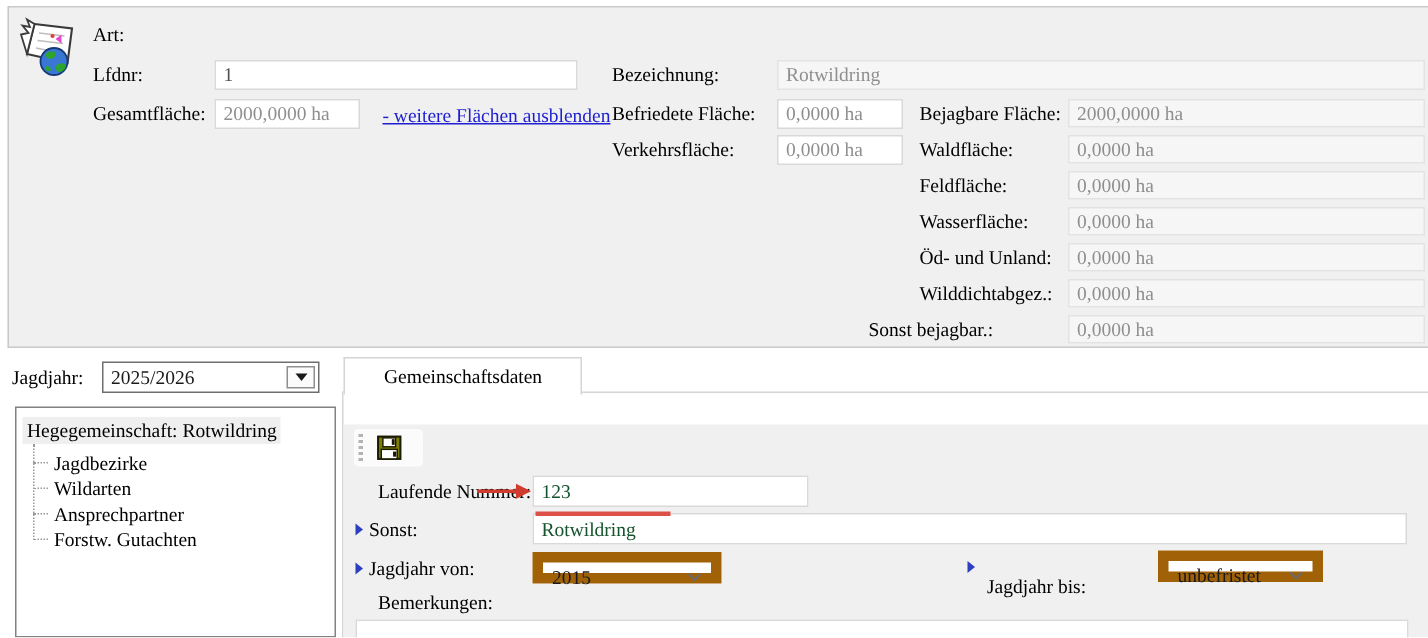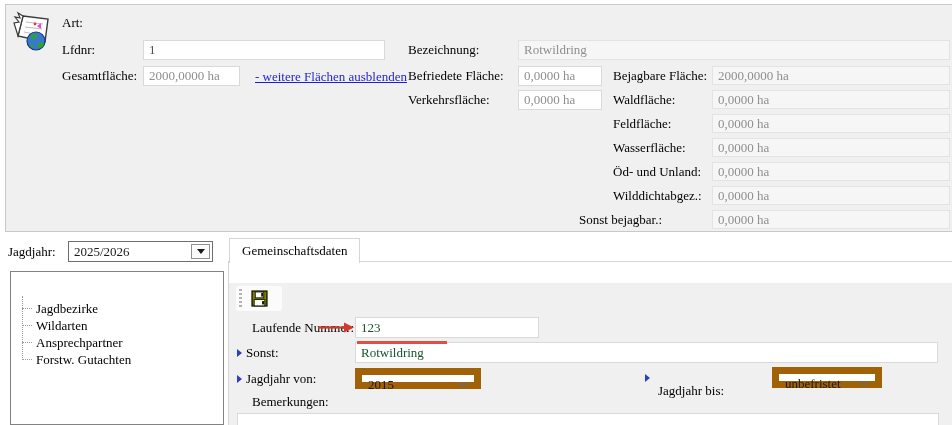--- a/index.html
+++ b/index.html
@@ -26,21 +26,21 @@
   .arr-down{width:0;height:0;border-left:4px solid transparent;border-right:4px solid transparent;
         border-top:5px solid #1a1a1a;}
   
   .tree{position:absolute;left:10px;top:271px;width:212px;height:152px;background:#fff;
         border:1px solid #828282;overflow:hidden;}
   .tree-root{position:absolute;left:4px;top:6px;background:#efefef;padding:1px 3px;white-space:nowrap;cursor:default;}
   .tree-item{position:absolute;left:32px;height:15px;line-height:15px;white-space:nowrap;cursor:default;}
   .dot-v{position:absolute;border-left:1px dotted #9b9b9b;width:0;}
   .dot-h{position:absolute;border-top:1px dotted #9b9b9b;height:0;}
   
-  .tab{position:absolute;left:229px;top:238px;height:24px;line-height:24px;padding:0 12px;
+  .tab{position:absolute;left:229px;top:238px;height:24px;line-height:24px;padding:0 26px;
        background:#fff;border:1px solid #d5d5d5;border-bottom:none;z-index:3;cursor:default;}
   .tab-page{position:absolute;left:228px;top:261px;right:0;bottom:0;background:#fff;
        border-top:1px solid #d5d5d5;border-left:1px solid #d5d5d5;z-index:1;}
   .form-panel{position:absolute;left:229px;top:283px;right:0;bottom:0;background:#f0f0f0;z-index:2;}
   
   .tool-island{position:absolute;left:236px;top:286px;width:46px;height:25px;background:#fbfbfb;
        border-radius:3px;z-index:4;}
   .gripper{position:absolute;left:3px;top:3px;width:3px;height:19px;cursor:grab;
        background:repeating-linear-gradient(to bottom,#b3b3b3 0 2px,transparent 2px 4px);}
   .save-btn{position:absolute;left:12px;top:3px;width:22px;height:19px;border:none;background:transparent;
@@ -111,20 +111,21 @@
 
   <div class="lbl" style="left:8px;top:241px;height:21px;line-height:21px">Jagdjahr:</div>
   <div class="combo-classic" style="left:68px;top:241px;width:145px;height:21px">
     <span>2025/2026</span>
     <span class="combo-btn">
       <span class="arr-down"></span>
     </span>
   </div>
 
   <div class="tree">
+    <div class="tree-root">Hegegemeinschaft: Rotwildring</div>
     <div class="dot-v" style="left:11px;top:24px;height:64px"></div>
     <div class="dot-h" style="left:11px;top:36px;width:10px"></div>
     <div class="dot-h" style="left:11px;top:53px;width:10px"></div>
     <div class="dot-h" style="left:11px;top:70px;width:10px"></div>
     <div class="dot-h" style="left:11px;top:87px;width:10px"></div>
     <div class="tree-item" style="left:25px;top:29px">Jagdbezirke</div>
     <div class="tree-item" style="left:25px;top:46px">Wildarten</div>
     <div class="tree-item" style="left:25px;top:63px">Ansprechpartner</div>
     <div class="tree-item" style="left:25px;top:80px">Forstw. Gutachten</div>
   </div>

